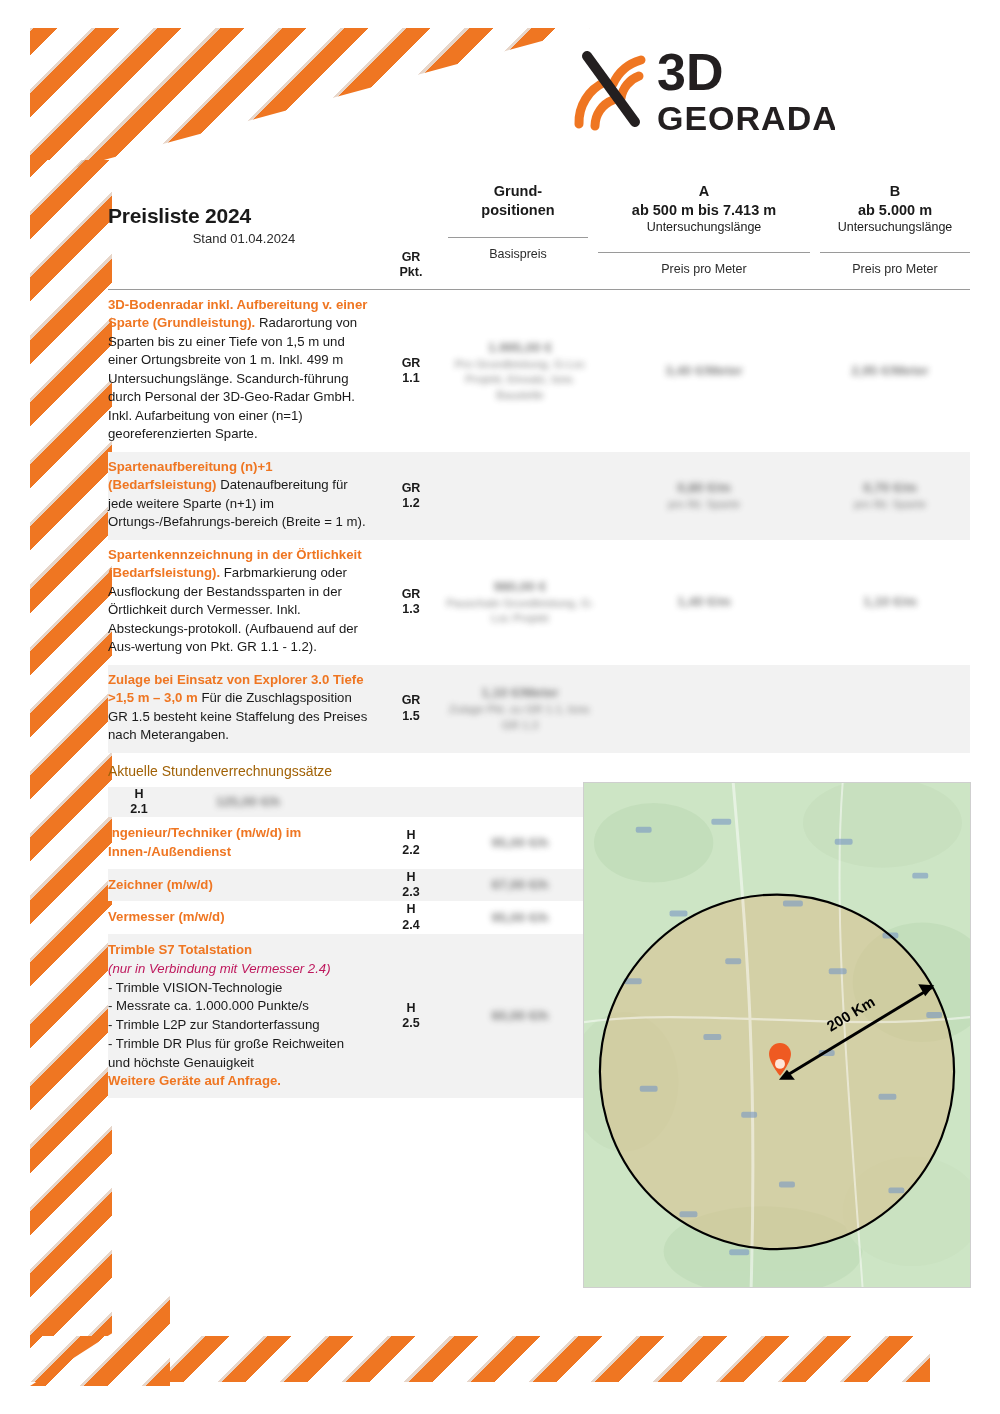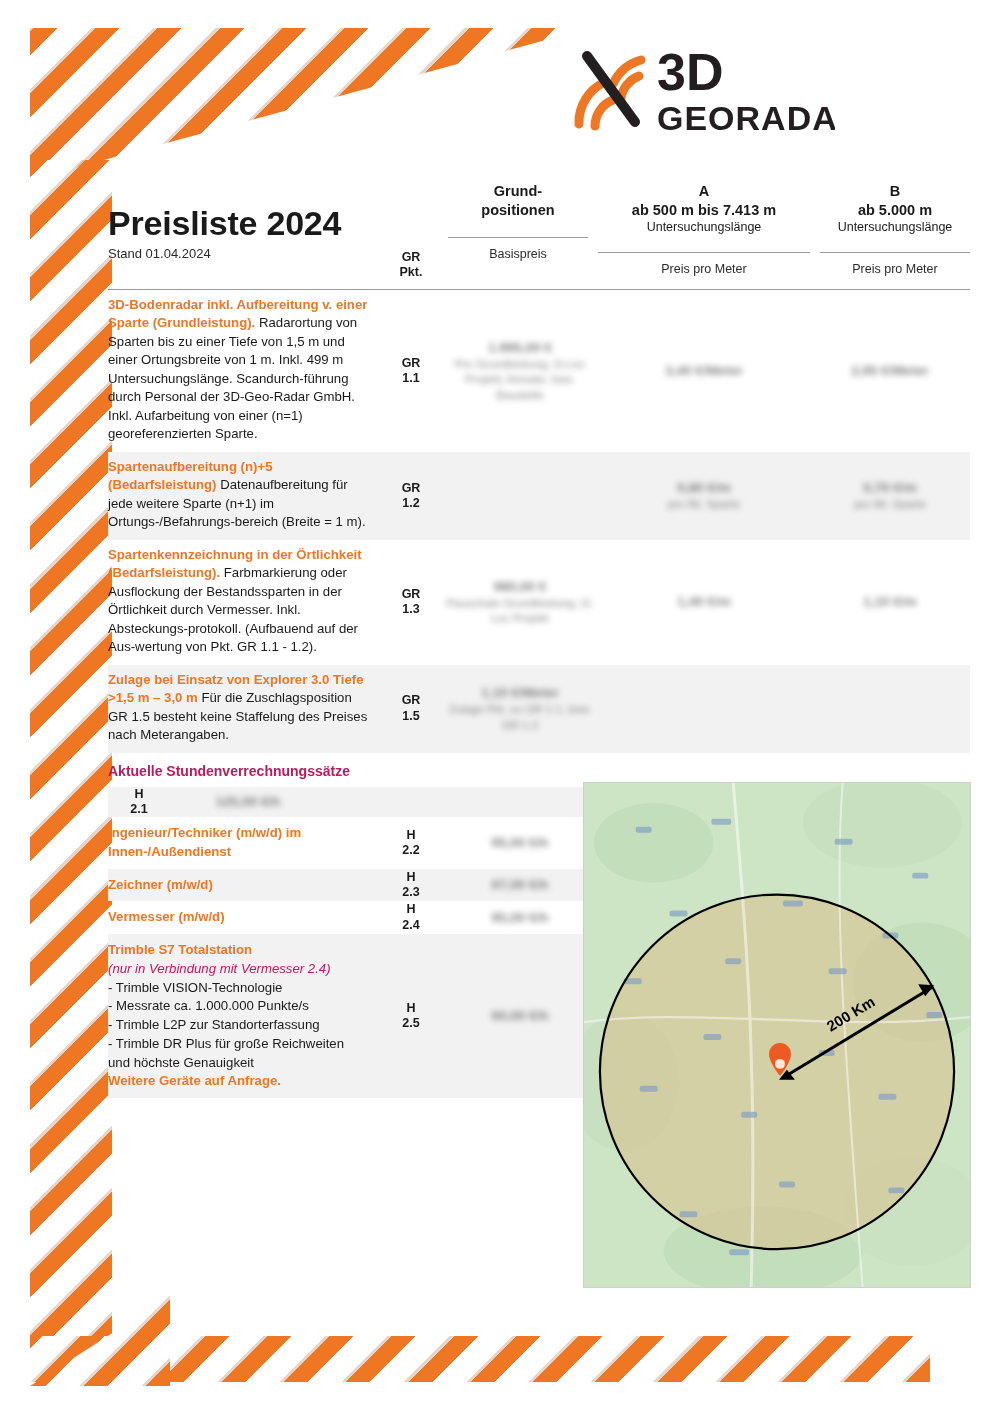--- a/index.html
+++ b/index.html
@@ -79,29 +79,30 @@
     position: relative;
     height: 118px;
   }
   .title-block {
     position: absolute;
     left: 0;
     top: 32px;
     width: 272px;
   }
   .doc-title {
-    font-size: 34px;
+    font-size: 21px;
     font-weight: bold;
     color: #1a1a1a;
     letter-spacing: -0.2px;
   }
   .doc-sub {
     font-size: 13px;
     color: #2b2b2b;
     margin-top: 3px;
+    text-align: center;
   }
   .hdr-grpkt {
     position: absolute;
     left: 272px;
     top: 78px;
     width: 62px;
     text-align: center;
     font-size: 12.5px;
     font-weight: bold;
     color: #1a1a1a;
@@ -202,22 +203,22 @@
   }
   .redacted .small {
     font-size: 11.5px;
     display: block;
   }
 
   
   .section-head {
     padding: 10px 0 8px 0;
     font-size: 14px;
-    font-weight: bold;
-    color: #be185d;
+    font-weight: normal;
+    color: #a16207;
   }
 
   
   .hrow .cell-desc {
     font-size: 13.2px;
     line-height: 1.42;
     padding: 7px 12px 7px 0;
     color: #ef7622;
     font-weight: bold;
   }
@@ -327,21 +328,21 @@
               <span class="big">3,40 €/Meter</span>
             </span>
           </div>
           <div class="cell-price b">
             <span class="redacted">
               <span class="big">2,95 €/Meter</span>
             </span>
           </div>
         </div>
         <div class="row shaded">
-          <div class="cell-desc"><span class="lead">Spartenaufbereitung (n)+5 (Bedarfsleistung)</span> <span>Datenaufbereitung für jede weitere Sparte (n+1) im Ortungs-/Befahrungs-bereich (Breite = 1 m).</span></div>
+          <div class="cell-desc"><span class="lead">Spartenaufbereitung (n)+1 (Bedarfsleistung)</span> <span>Datenaufbereitung für jede weitere Sparte (n+1) im Ortungs-/Befahrungs-bereich (Breite = 1 m).</span></div>
           <div class="cell-pkt">
             <span>GR<br>1.2</span>
           </div>
           <div class="cell-price basis"></div>
           <div class="cell-price a">
             <span class="redacted">
               <span class="big">0,80 €/m</span>
               <span class="small">pro lfd. Sparte</span>
             </span>
           </div>

